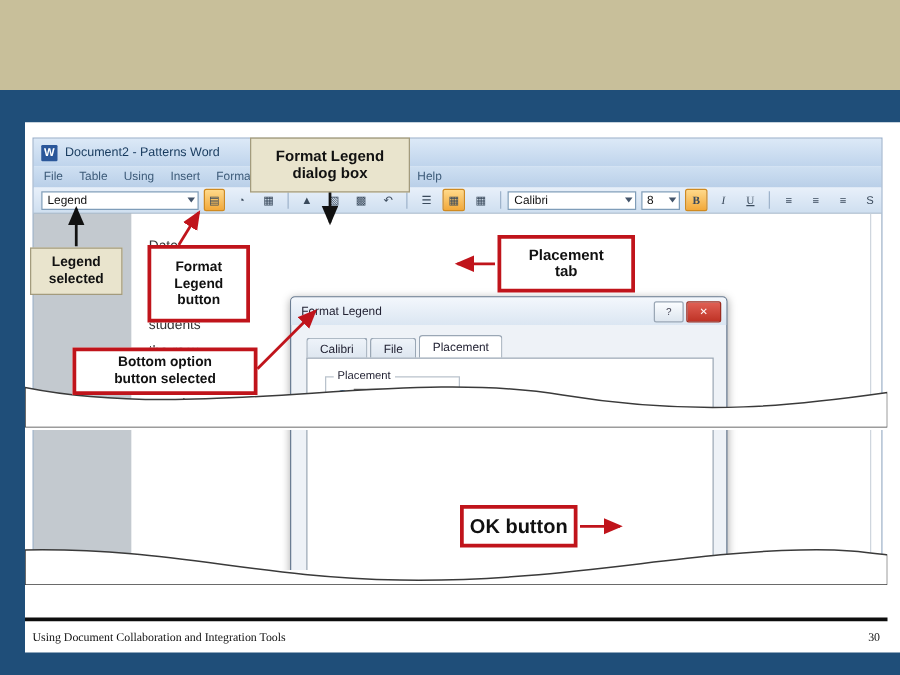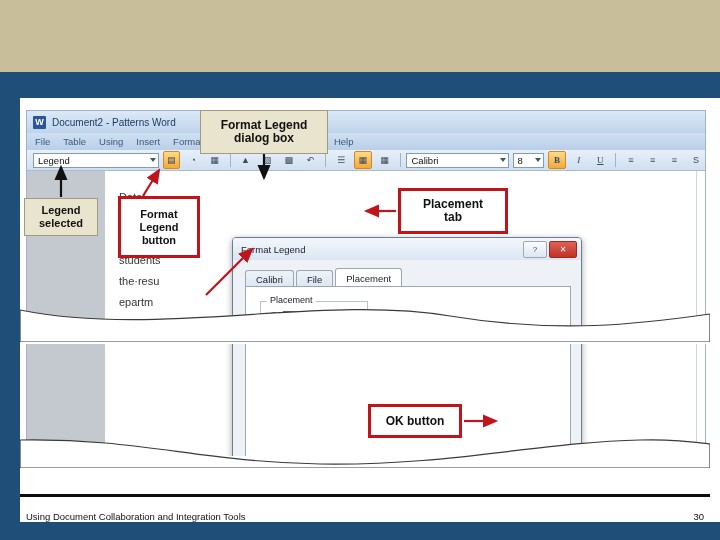--- a/index.html
+++ b/index.html
@@ -133,22 +133,22 @@
   .c-fmt-dialog{left:200px;top:110px;width:128px;height:44px;}
   .c-placement-tab{left:398px;top:188px;width:110px;height:46px;}
   .c-ok-btn{left:368px;top:404px;width:94px;height:34px;}
 
   
   svg.arrows{position:absolute;left:0;top:0;width:720px;height:540px;pointer-events:none;}
 
   
   .foot-rule{position:absolute;left:20px;top:494px;width:690px;height:3px;background:#0d0d0d;}
   .footer{position:absolute;left:20px;top:500px;width:690px;height:22px;
-          display:flex;align-items:flex-end;justify-content:space-between;
-          font-size:9.5px;color:#111;box-sizing:border-box;padding:0 6px;}
+          display:flex;align-items:center;justify-content:space-between;
+          font-size:9.5px;color:#111;box-sizing:border-box;padding:0 6px;font-family:Liberation Serif, serif;}
   .blue-bottom{position:absolute;left:0;top:522px;width:720px;height:18px;background:#1f4e79;}
   .blue-bottom2{position:absolute;left:0;top:492px;width:20px;height:48px;background:#1f4e79;}
 </style>
 </head>
 <body>
 
 <div class="slide">
 
   <div class="tan-band"></div>
   <div class="blue-band"></div>
@@ -300,25 +300,27 @@
     <svg class="wave wave2" viewBox="0 0 690 34" preserveAspectRatio="none">
       <path d="M0,6 C120,4 180,28 300,30 C430,32 520,8 620,6 C655,5 675,8 690,10 L690,34 L0,34 Z" fill="#ffffff" stroke="#3a3a3a" stroke-width="1.2"></path>
     </svg>
   </div>
 
   <div class="callout tan2 c-legend-sel" style="white-space:pre-line">Legend
 selected</div>
   <div class="callout red c-format-btn" style="white-space:pre-line">Format
 Legend
 button</div>
+  <div class="callout red c-bottom-opt" style="white-space:pre-line">Bottom option
+button selected</div>
   <div class="callout tan2 c-fmt-dialog" style="white-space:pre-line;font-size:12px">Format Legend
 dialog box</div>
   <div class="callout red c-placement-tab" style="white-space:pre-line;font-size:12px">Placement
 tab</div>
-  <div class="callout red c-ok-btn" style="font-size:12px">OK button</div>
+  <div class="callout red c-ok-btn" style="font-size:16px">OK button</div>
 
   <svg class="arrows">
     <defs>
       <marker id="ablk" markerWidth="8" markerHeight="8" refX="6" refY="3" orient="auto">
         <path d="M0,0 L7,3 L0,6 Z" fill="#111"></path>
       </marker>
       <marker id="ared" markerWidth="8" markerHeight="8" refX="6" refY="3" orient="auto">
         <path d="M0,0 L7,3 L0,6 Z" fill="#c0141b"></path>
       </marker>
     </defs>

